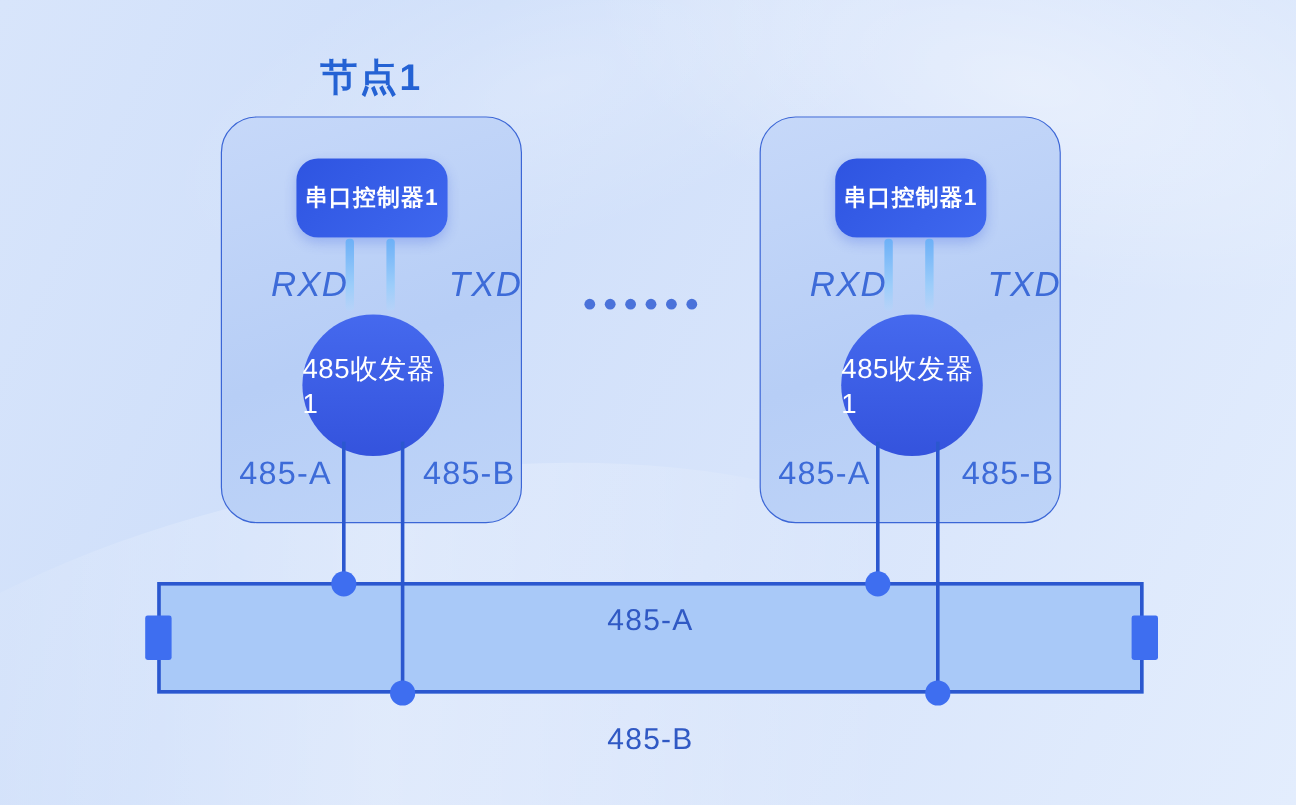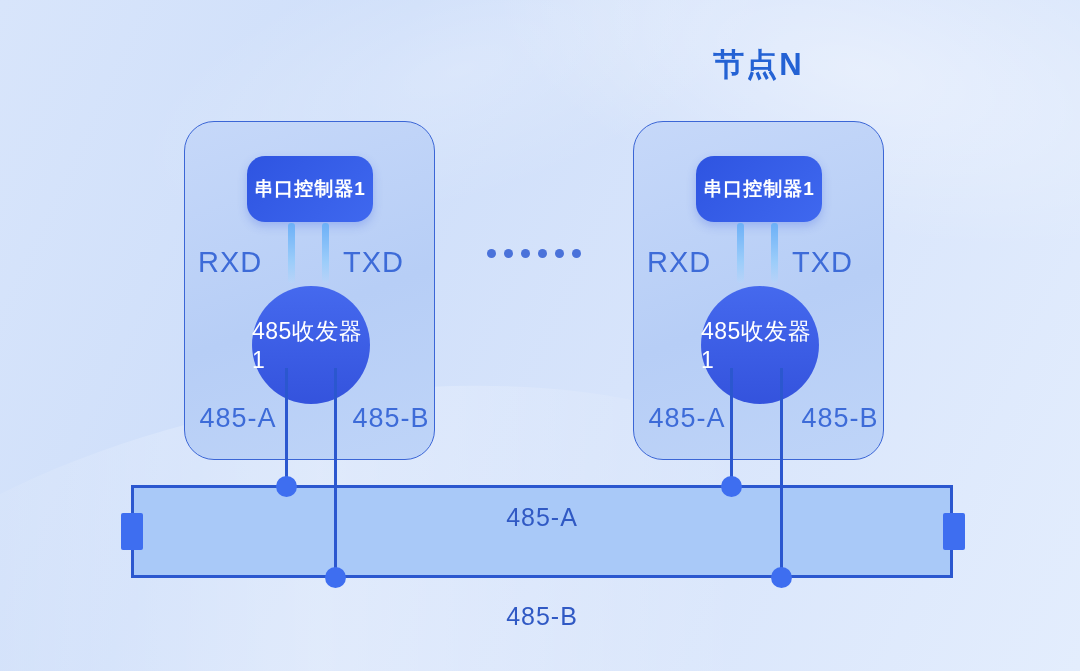--- a/index.html
+++ b/index.html
@@ -42,21 +42,20 @@
   .nt1 { left:184px; }
   .nt2 { left:633px; }
 
   
   .node-box {
     position:absolute; top:97px; width:251px; height:339px;
     box-sizing:border-box;
     border:1.5px solid #3b66d6;
     border-radius:30px;
     background: linear-gradient(160deg, #c6d8f9 0%, #b7cef6 55%, #bed4f8 100%);
-    margin-top: 24px;
   }
   .nb1 { left:184px; }
   .nb2 { left:633px; }
 
   .controller {
     position:absolute; left:62px; top:34px; width:126px; height:66px;
     border-radius:18px;
     background: linear-gradient(135deg, #2e54e1 0%, #3f68ef 100%);
     box-shadow: 0 4px 10px rgba(46,84,225,0.25);
     display:flex; align-items:center; justify-content:center;
@@ -65,23 +64,24 @@
   .conn-line {
     position:absolute; width:7px; height:60px; top:101px;
     border-radius:3px;
     background: linear-gradient(180deg, #6cb0f7 0%, #9ccdfa 65%, rgba(180,218,252,0.25) 100%);
   }
   .cl-left  { left:103px; }
   .cl-right { left:137px; }
 
   .sig-label {
     position:absolute; top:124px; width:92px;
-    text-align:left;
+    text-align:right;
     font-size:29px; font-weight:500; letter-spacing:1px;
     color:#3d6bd8;
+    font-style:italic;
   }
   .sl-rxd { left:13px; }
   .sl-txd { left:158px; }
 
   .transceiver {
     position:absolute; left:67px; top:164px; width:118px; height:118px;
     border-radius:50%;
     background: linear-gradient(180deg, #4569ee 0%, #3453dd 100%);
     display:flex; align-items:center; justify-content:center;
     color:#ffffff; font-size:23px; font-weight:500; letter-spacing:0.5px;
@@ -154,21 +154,21 @@
 </style>
 </head>
 <body>
 
 <div class="canvas">
 
   <div class="bg-swirl sw1"></div>
   <div class="bg-swirl sw2"></div>
   <div class="bg-swirl sw3"></div>
 
-  <div class="node-title nt2">节点N</div>
+  <div class="node-title nt1">节点1</div>
 
   <div class="bus-rect"></div>
   <div class="bus-label-a">485-A</div>
   <div class="bus-label-b">485-B</div>
   <div class="terminator term-left"></div>
   <div class="terminator term-right"></div>
 
   <div class="node-box nb1">
     <div class="controller">串口控制器1</div>
     <div class="conn-line cl-left"></div>

